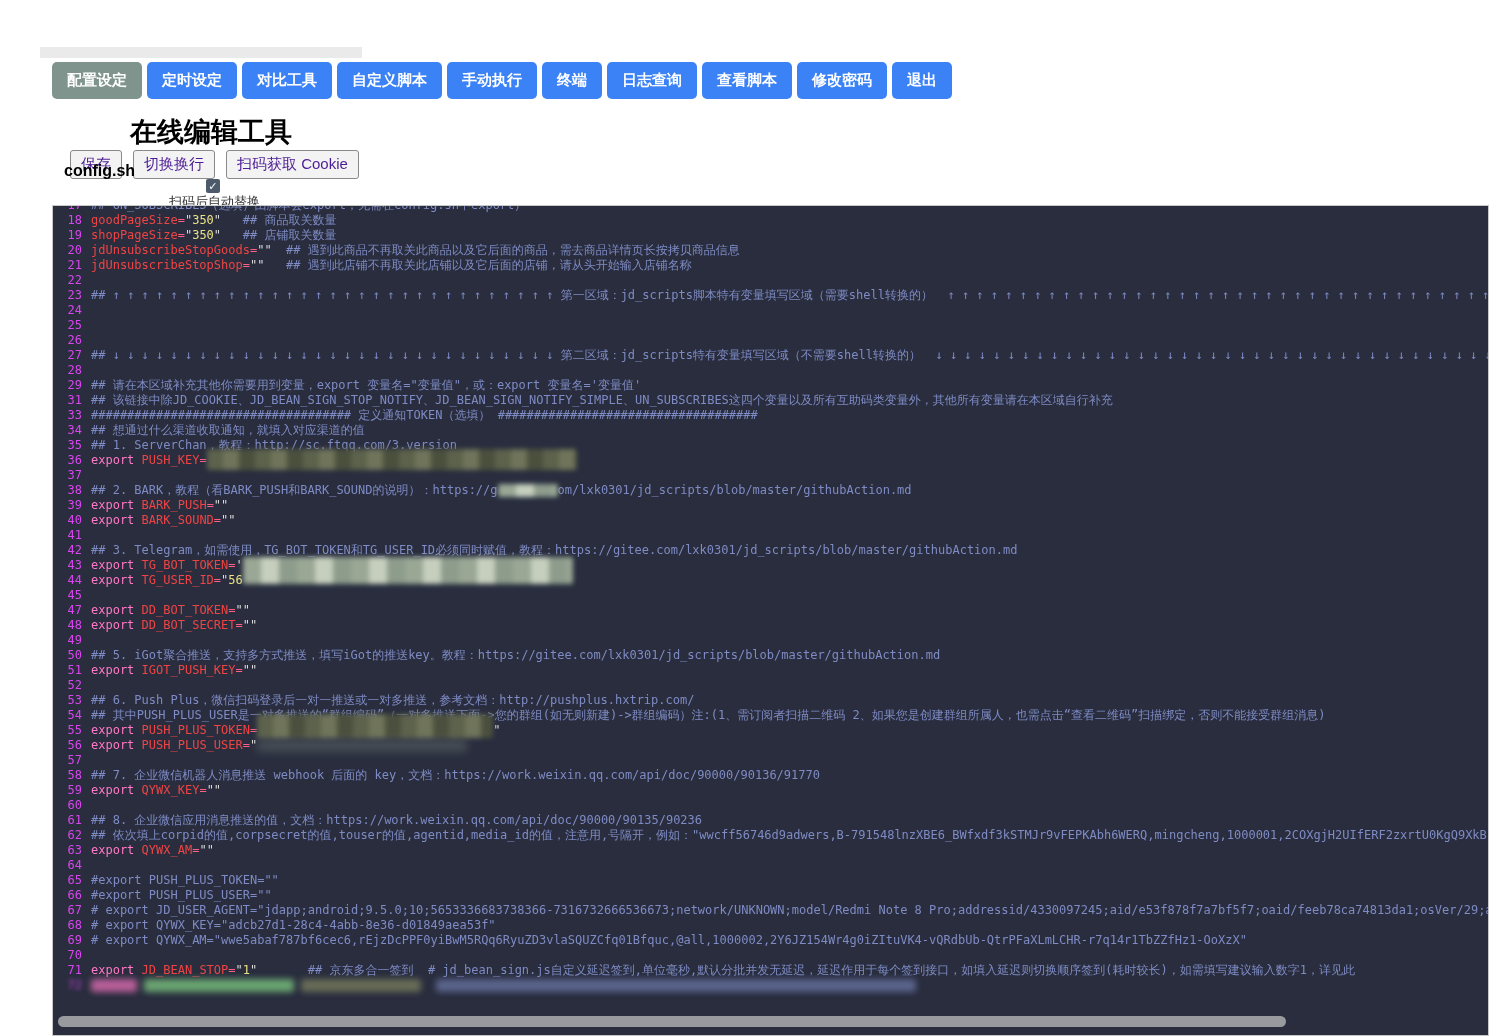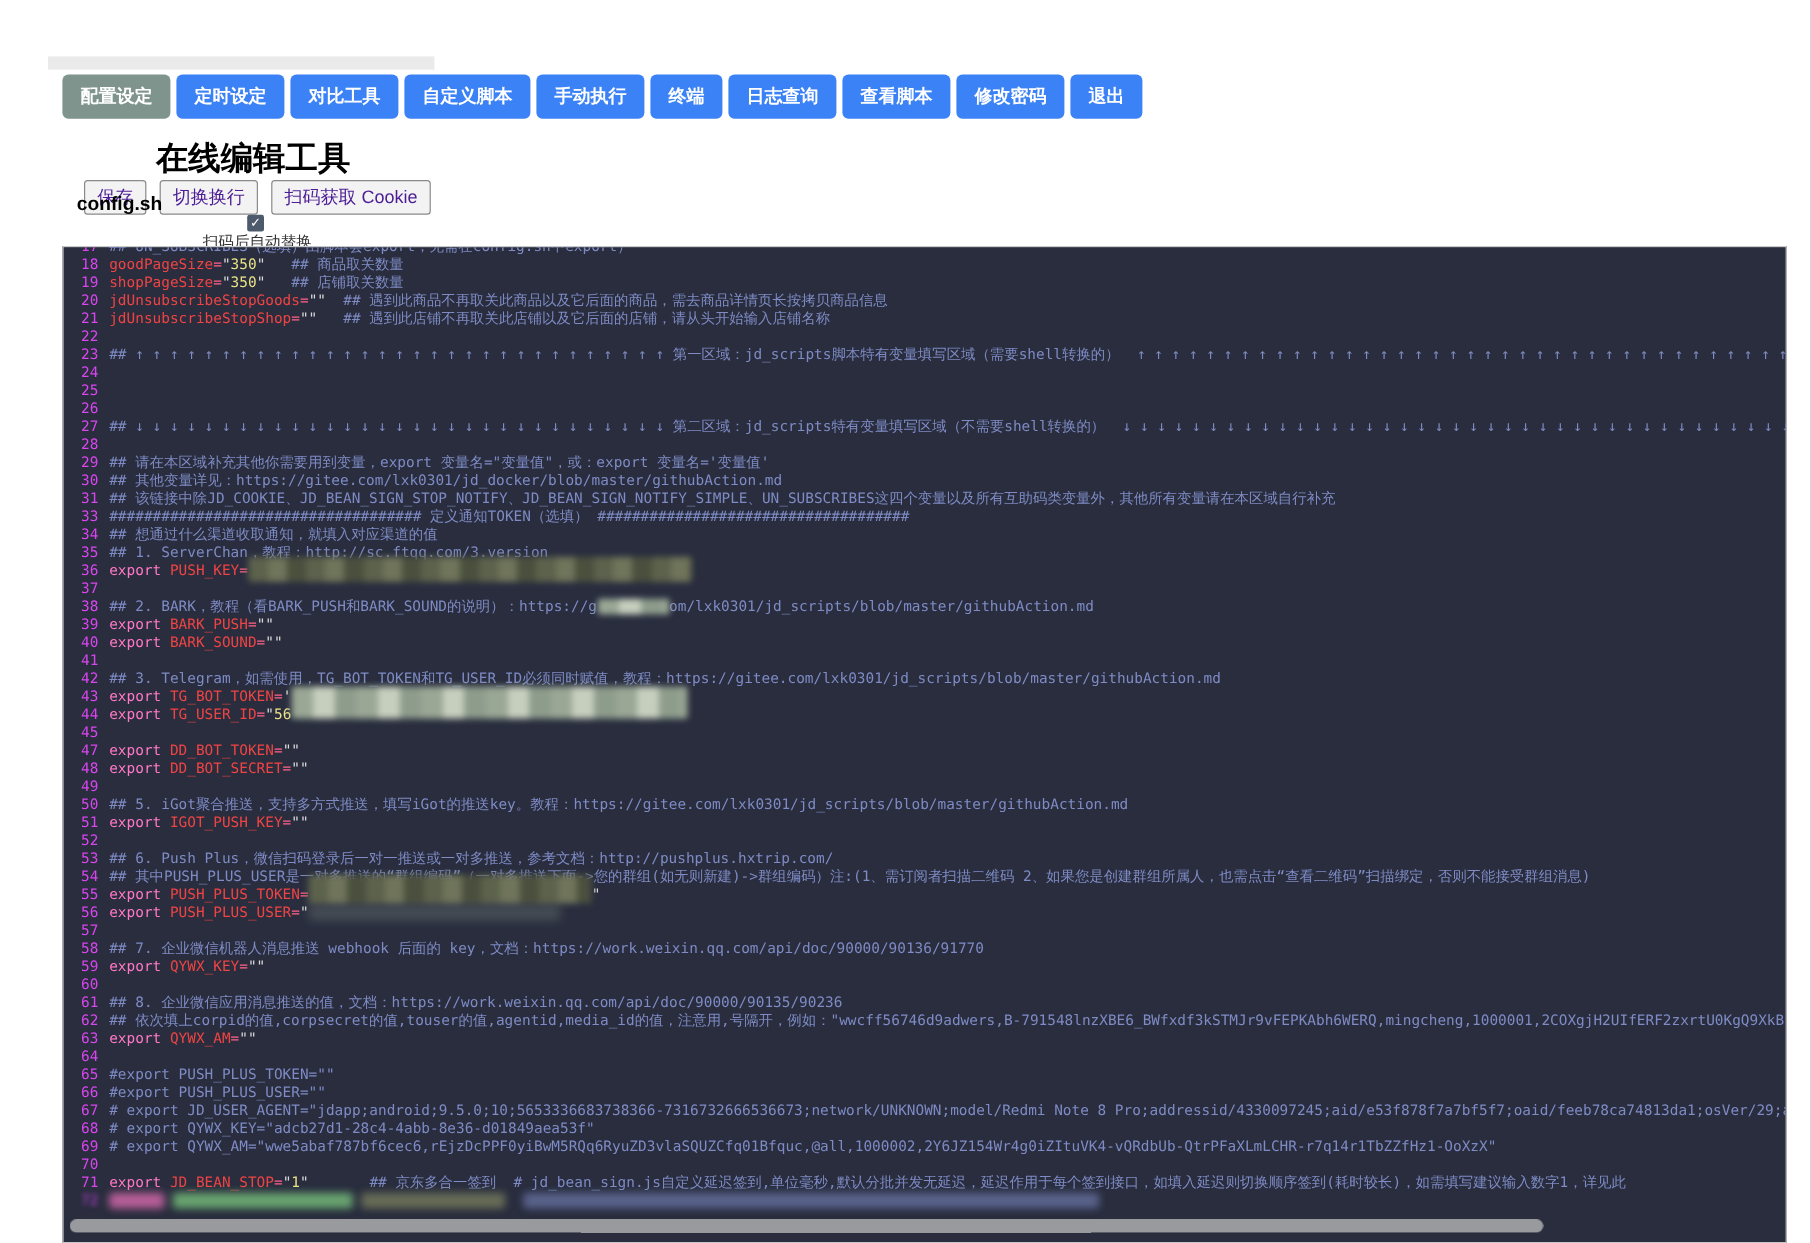--- a/index.html
+++ b/index.html
@@ -89,21 +89,20 @@
       <div class="cm-line"><span class="gut">20</span><span class="v">jdUnsubscribeStopGoods</span><span class="o">=</span><span class="q">""</span><span class="t">  </span><span class="c">## 遇到此商品不再取关此商品以及它后面的商品，需去商品详情页长按拷贝商品信息</span></div>
       <div class="cm-line"><span class="gut">21</span><span class="v">jdUnsubscribeStopShop</span><span class="o">=</span><span class="q">""</span><span class="t">   </span><span class="c">## 遇到此店铺不再取关此店铺以及它后面的店铺，请从头开始输入店铺名称</span></div>
       <div class="cm-line"><span class="gut">22</span></div>
       <div class="cm-line"><span class="gut">23</span><span class="c">## </span><span class="c">↑ ↑ ↑ ↑ ↑ ↑ ↑ ↑ ↑ ↑ ↑ ↑ ↑ ↑ ↑ ↑ ↑ ↑ ↑ ↑ ↑ ↑ ↑ ↑ ↑ ↑ ↑ ↑ ↑ ↑ ↑ </span><span class="c">第一区域：jd_scripts脚本特有变量填写区域（需要shell转换的）  </span><span class="c">↑ ↑ ↑ ↑ ↑ ↑ ↑ ↑ ↑ ↑ ↑ ↑ ↑ ↑ ↑ ↑ ↑ ↑ ↑ ↑ ↑ ↑ ↑ ↑ ↑ ↑ ↑ ↑ ↑ ↑ ↑ ↑ ↑ ↑ ↑ ↑ ↑ ↑ ↑ ↑ </span></div>
       <div class="cm-line"><span class="gut">24</span></div>
       <div class="cm-line"><span class="gut">25</span></div>
       <div class="cm-line"><span class="gut">26</span></div>
       <div class="cm-line"><span class="gut">27</span><span class="c">## </span><span class="c">↓ ↓ ↓ ↓ ↓ ↓ ↓ ↓ ↓ ↓ ↓ ↓ ↓ ↓ ↓ ↓ ↓ ↓ ↓ ↓ ↓ ↓ ↓ ↓ ↓ ↓ ↓ ↓ ↓ ↓ ↓ </span><span class="c">第二区域：jd_scripts特有变量填写区域（不需要shell转换的）  </span><span class="c">↓ ↓ ↓ ↓ ↓ ↓ ↓ ↓ ↓ ↓ ↓ ↓ ↓ ↓ ↓ ↓ ↓ ↓ ↓ ↓ ↓ ↓ ↓ ↓ ↓ ↓ ↓ ↓ ↓ ↓ ↓ ↓ ↓ ↓ ↓ ↓ ↓ ↓ ↓ ↓ </span></div>
       <div class="cm-line"><span class="gut">28</span></div>
       <div class="cm-line"><span class="gut">29</span><span class="c">## 请在本区域补充其他你需要用到变量，export 变量名="变量值"，或：export 变量名='变量值'</span></div>
-      <div class="cm-line"><span class="gut">30</span><span class="c">## 其他变量详见：https://gitee.com/lxk0301/jd_docker/blob/master/githubAction.md</span></div>
       <div class="cm-line"><span class="gut">31</span><span class="c">## 该链接中除JD_COOKIE、JD_BEAN_SIGN_STOP_NOTIFY、JD_BEAN_SIGN_NOTIFY_SIMPLE、UN_SUBSCRIBES这四个变量以及所有互助码类变量外，其他所有变量请在本区域自行补充</span></div>
       <div class="cm-line"><span class="gut">33</span><span class="c">####################################</span><span class="c"> 定义通知TOKEN（选填） </span><span class="c">####################################</span></div>
       <div class="cm-line"><span class="gut">34</span><span class="c">## 想通过什么渠道收取通知，就填入对应渠道的值</span></div>
       <div class="cm-line"><span class="gut">35</span><span class="c">## 1. ServerChan，教程：http://sc.ftqq.com/3.version</span></div>
       <div class="cm-line"><span class="gut">36</span><span class="k">export</span><span class="t"> </span><span class="v">PUSH_KEY</span><span class="o">=</span><span class="chip b1 tall" style="width: 370px;"></span></div>
       <div class="cm-line"><span class="gut">37</span></div>
       <div class="cm-line"><span class="gut">38</span><span class="c">## 2. BARK，教程（看BARK_PUSH和BARK_SOUND的说明）：https://g</span><span class="chip b2" style="width: 60px;"></span><span class="c">om/lxk0301/jd_scripts/blob/master/githubAction.md</span></div>
       <div class="cm-line"><span class="gut">39</span><span class="k">export</span><span class="t"> </span><span class="v">BARK_PUSH</span><span class="o">=</span><span class="q">""</span></div>
       <div class="cm-line"><span class="gut">40</span><span class="k">export</span><span class="t"> </span><span class="v">BARK_SOUND</span><span class="o">=</span><span class="q">""</span></div>
       <div class="cm-line"><span class="gut">41</span></div>

